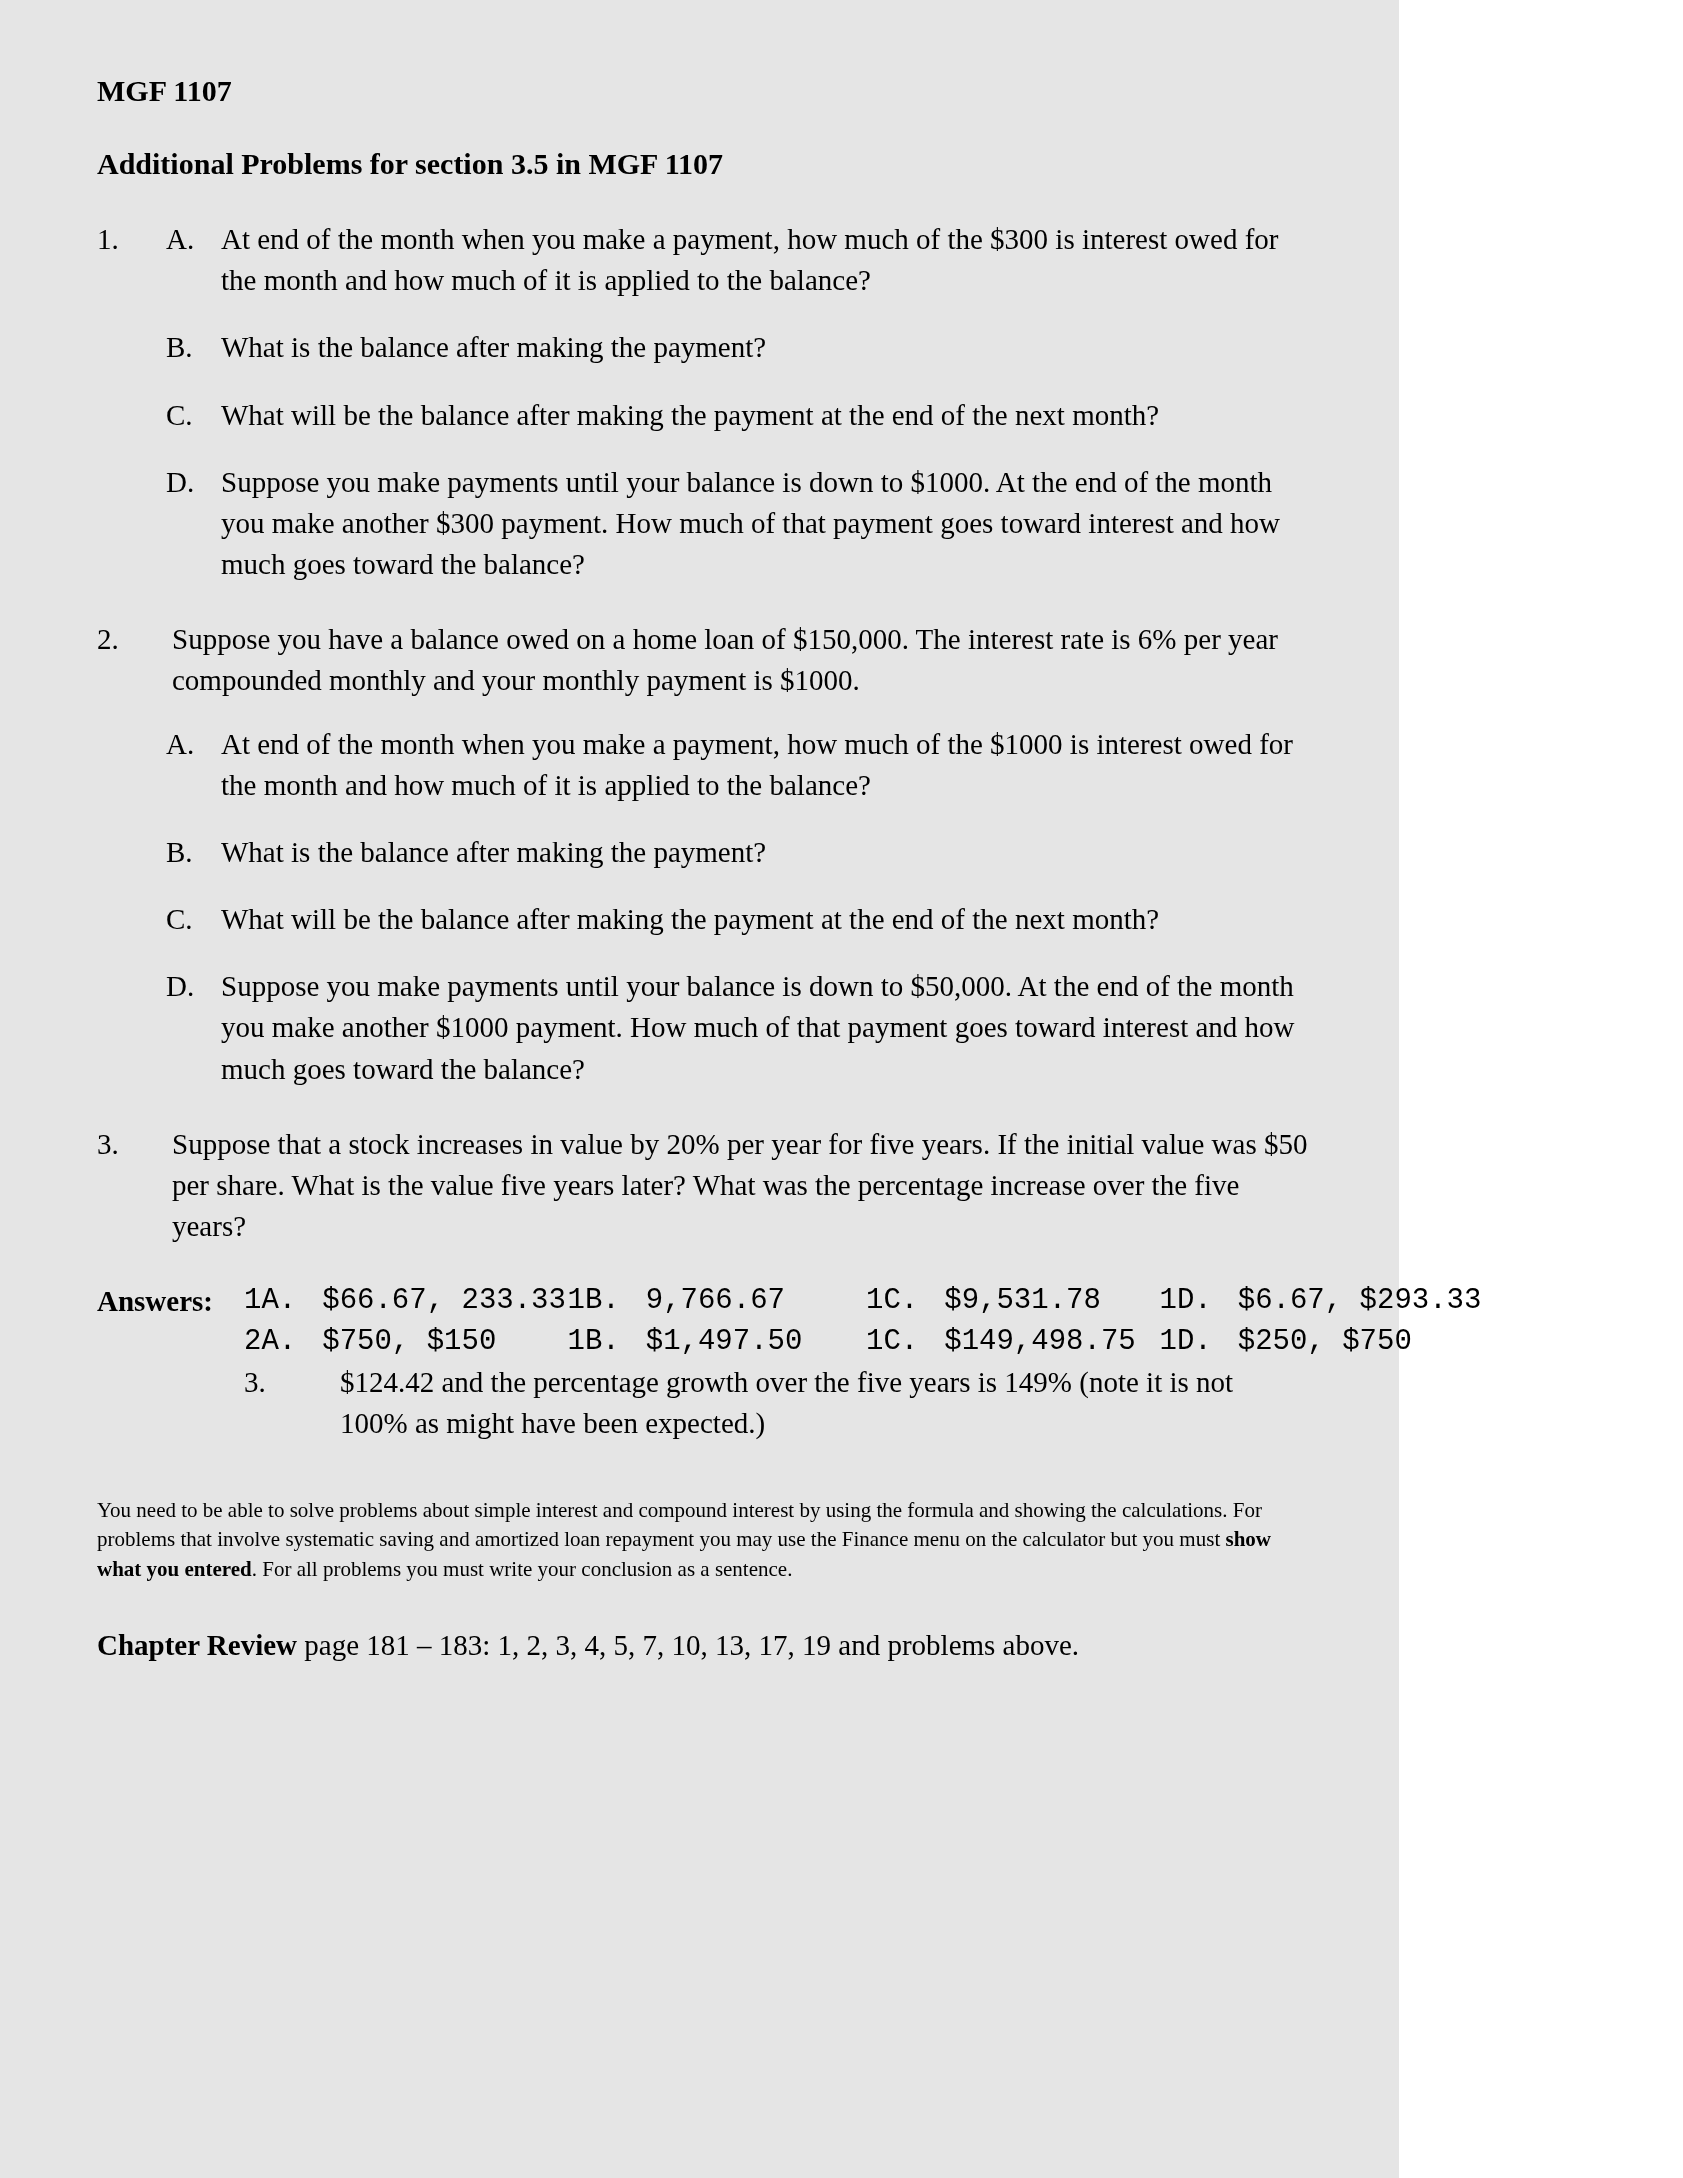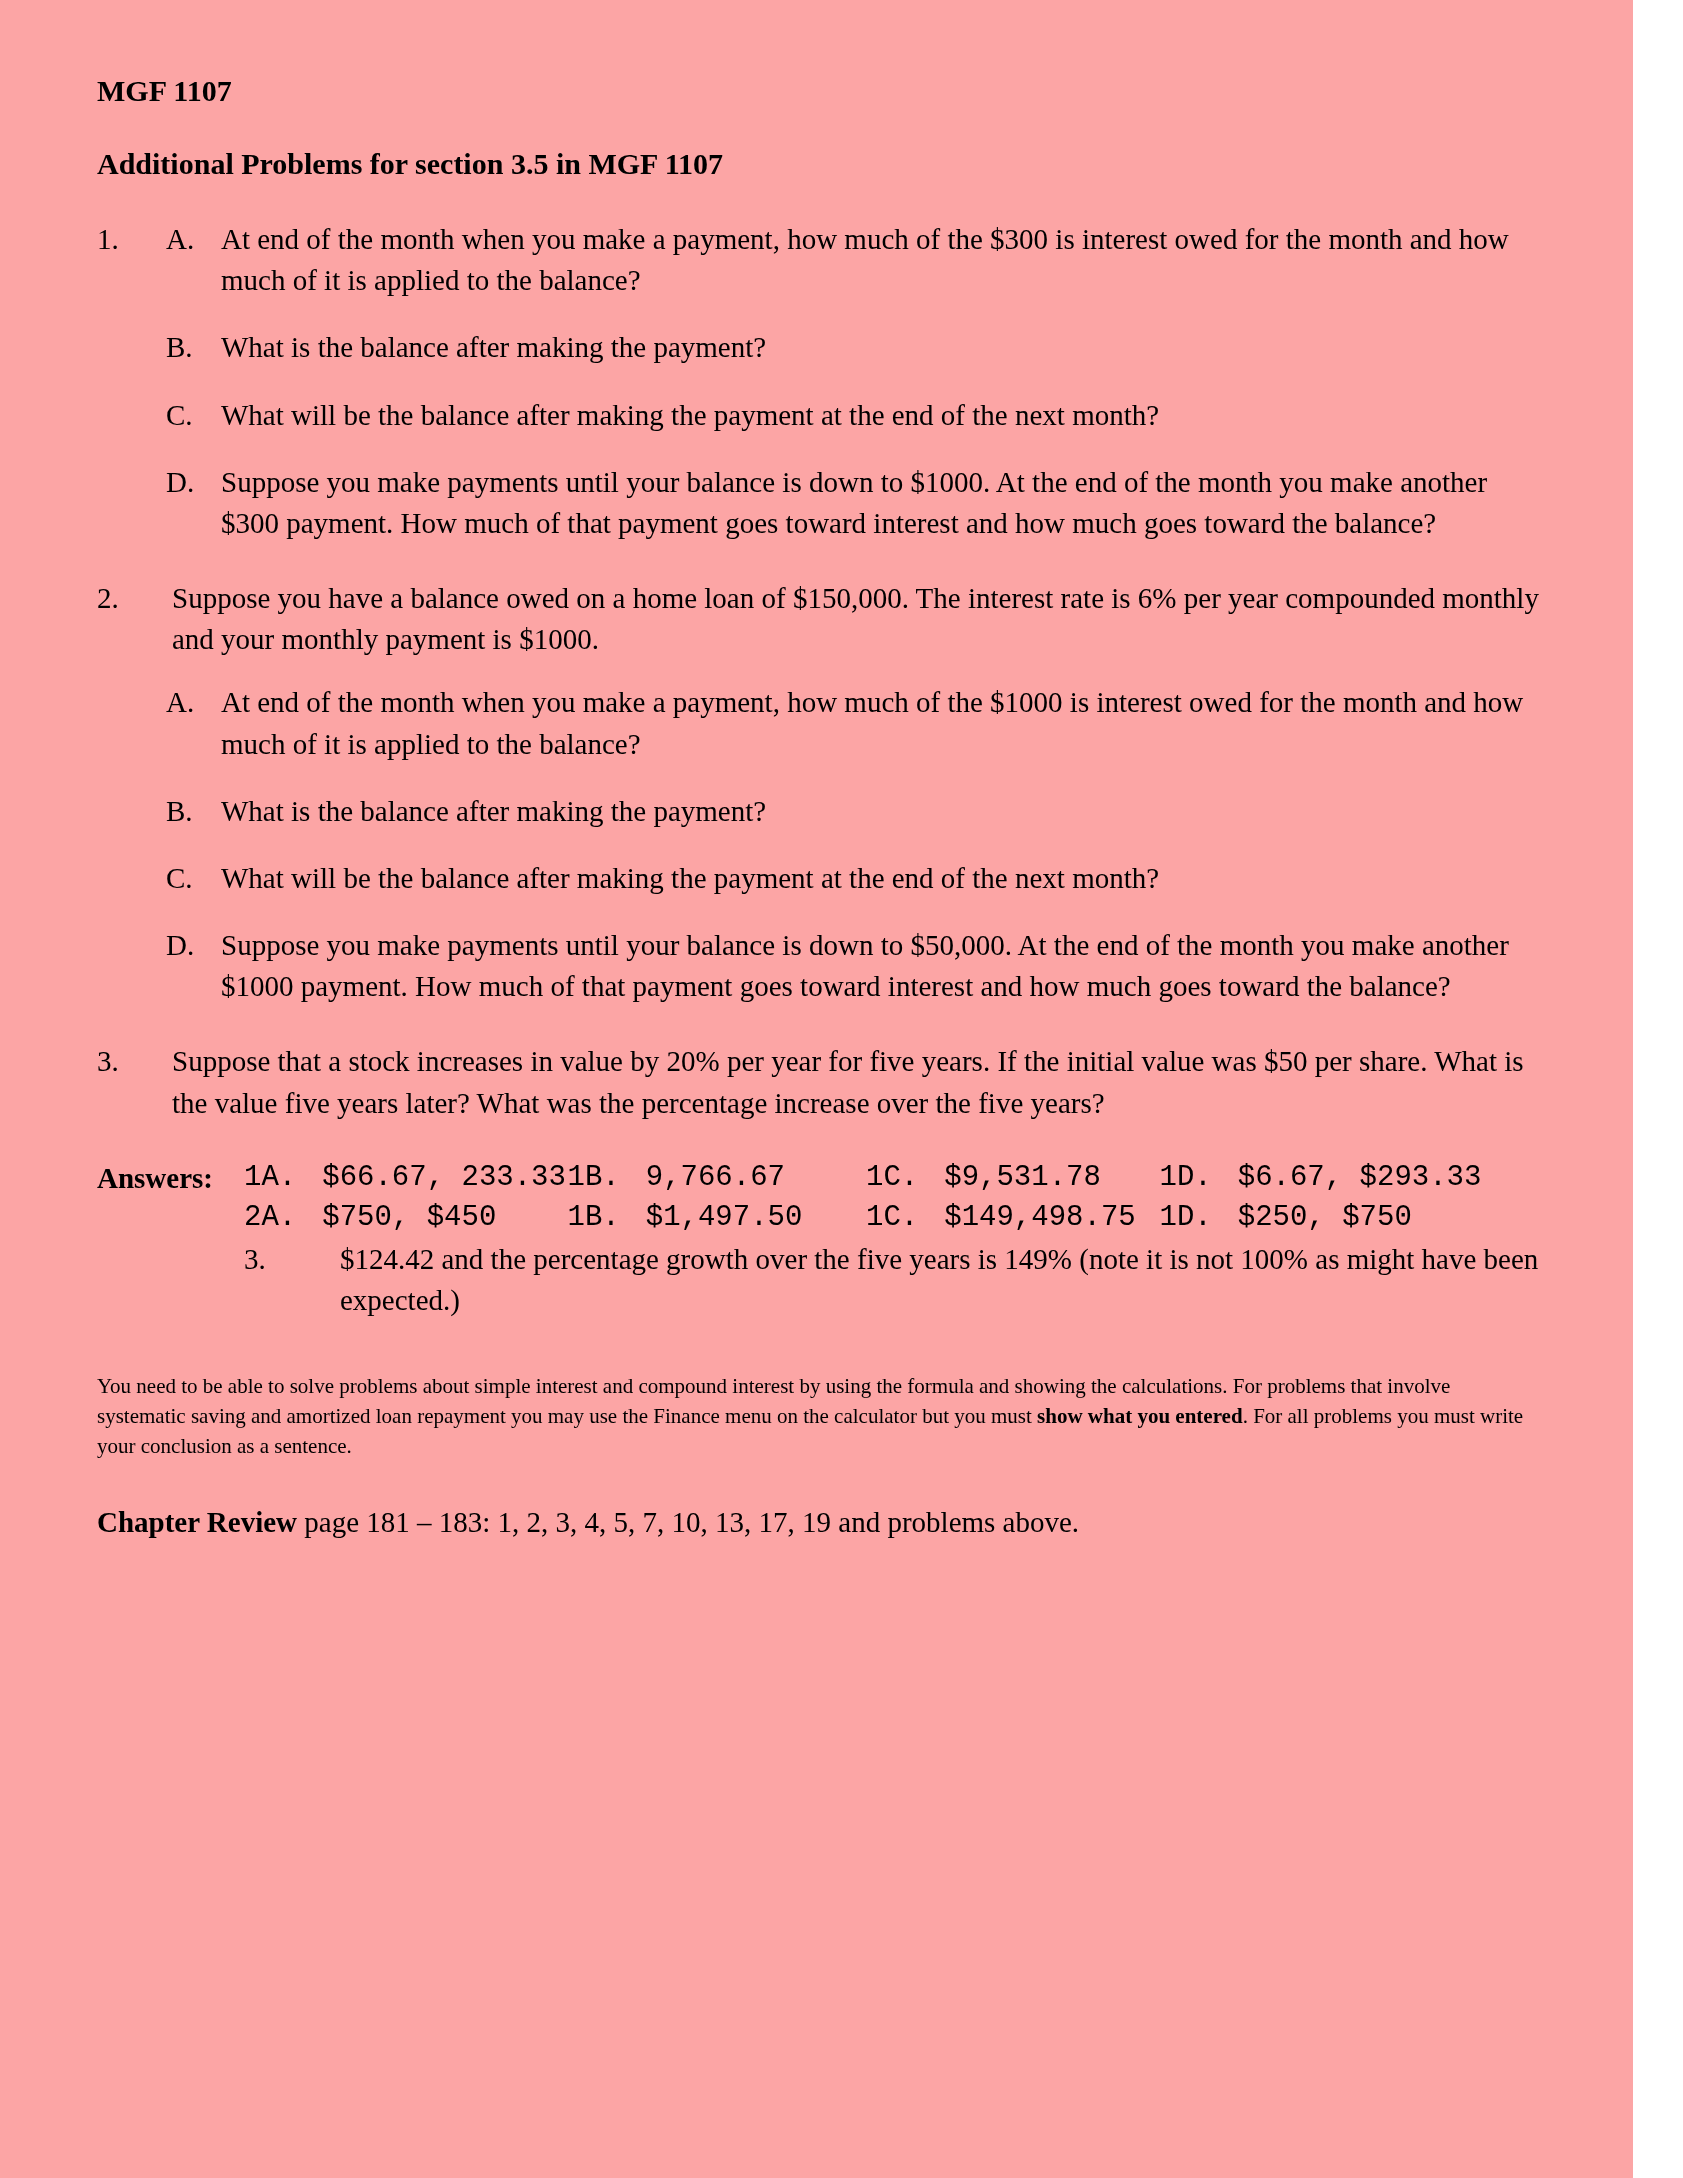--- a/index.html
+++ b/index.html
@@ -10,23 +10,23 @@
   }
   body {
     width: 1683px;
     height: 2178px;
     font-family: "Liberation Serif", "DejaVu Serif", serif;
     color: #000000;
     -webkit-font-smoothing: antialiased;
   }
   .page {
     position: relative;
-    width: 1633px;
+    width: 1399px;
     height: 2178px;
-    background: #fca5a5;
+    background: #e5e5e5;
     box-sizing: border-box;
     padding: 71px 91px 0 97px;
   }
 
   
   .doc-header {
     font-weight: bold;
     font-size: 30px;
     line-height: 1.30;
     margin-bottom: 34px;
@@ -211,21 +211,21 @@
         <span class="ans-cell ans-val-wide">$66.67, 233.33</span>
         <span class="ans-cell ans-tag">1B.</span>
         <span class="ans-cell ans-val-mid">9,766.67</span>
         <span class="ans-cell ans-tag">1C.</span>
         <span class="ans-cell ans-val-mid2">$9,531.78</span>
         <span class="ans-cell ans-tag">1D.</span>
         <span class="ans-cell ans-val-last">$6.67, $293.33</span>
       </div>
       <div class="ans-row">
         <span class="ans-cell ans-tag">2A.</span>
-        <span class="ans-cell ans-val-wide">$750, $450</span>
+        <span class="ans-cell ans-val-wide">$750, $150</span>
         <span class="ans-cell ans-tag">1B.</span>
         <span class="ans-cell ans-val-mid">$1,497.50</span>
         <span class="ans-cell ans-tag">1C.</span>
         <span class="ans-cell ans-val-mid2">$149,498.75</span>
         <span class="ans-cell ans-tag">1D.</span>
         <span class="ans-cell ans-val-last">$250, $750</span>
       </div>
       <div class="ans-row-3">
         <span class="tag3">3.</span>
         <div class="text3">$124.42 and the percentage growth over the five years is 149% (note it is not 100% as might have been expected.)</div>

